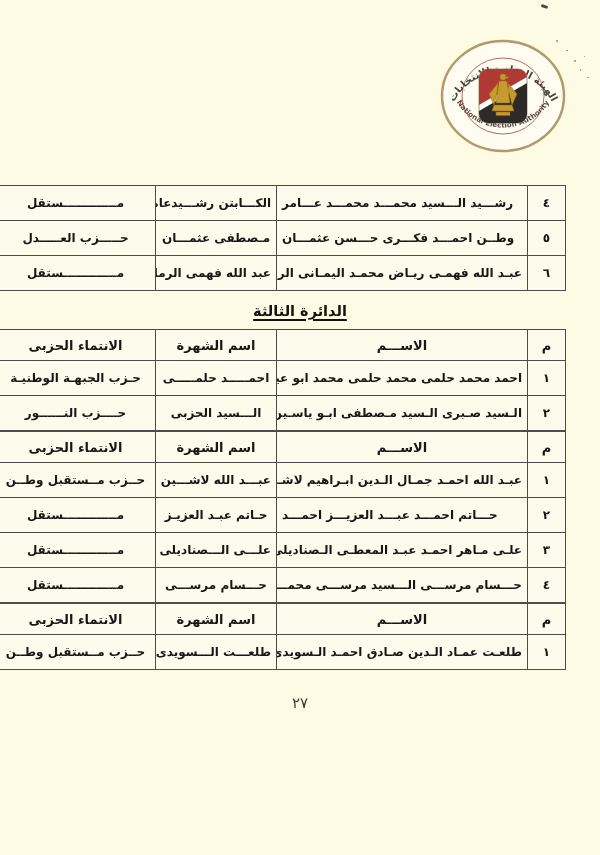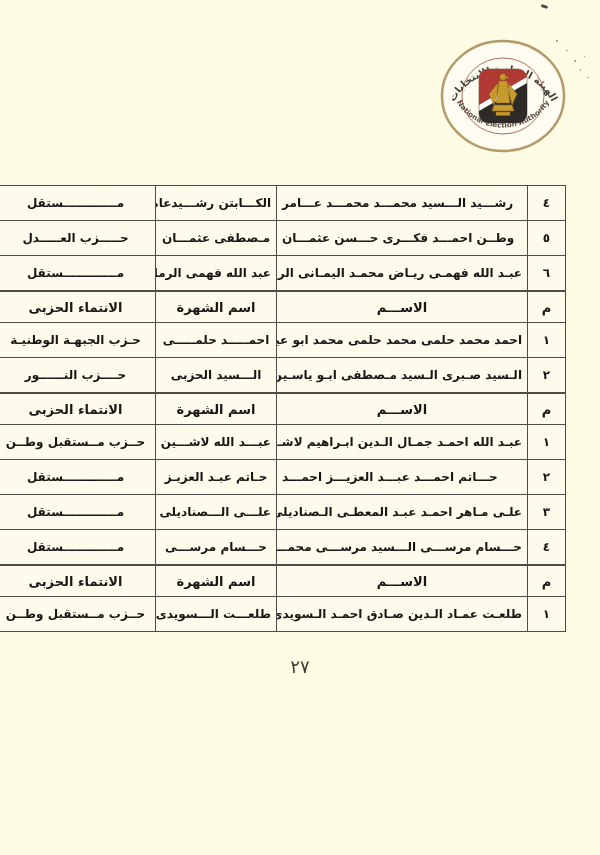--- a/index.html
+++ b/index.html
@@ -59,21 +59,21 @@
     color:#13120f;
     text-decoration:underline;
     text-decoration-thickness:1.5px;
     text-underline-offset:3px;
   }
   section.district + section.district .district-title{margin-top:12px;}
   section.district + section.district table.candidates{margin-top:0;}
   .page-number{
     margin-top:24px;
     text-align:center;
-    font-size:18px;
+    font-size:15px;
     color:#3c3a34;
     letter-spacing:1px;
   }
 </style>
 </head>
 <body>
 
 <div class="page">
 
   <div class="mark-top" style="top:5px;left:541px;width:7px;height:3px;"></div>
@@ -145,20 +145,21 @@
     <td class="col-serial">٦</td>
     <td class="col-name">عبـد الله فهمـى ريـاض محمـد اليمـانى الرمـاح</td>
     <td class="col-alias">عبد الله فهمى الرماح</td>
     <td class="col-party">مـــــــــــــستقل</td>
   </tr>
 </tbody>
     </table>
   </section>
 
   <section class="district">
+    <h2 class="district-title">الدائرة الثالثة</h2>
     <table class="candidates">
       <thead>
         <tr>
           <th class="col-serial">م</th>
           <th class="col-name">الاســـم</th>
           <th class="col-alias">اسم الشهرة</th>
           <th class="col-party">الانتماء الحزبى</th>
         </tr>
       </thead>
       <tbody>

